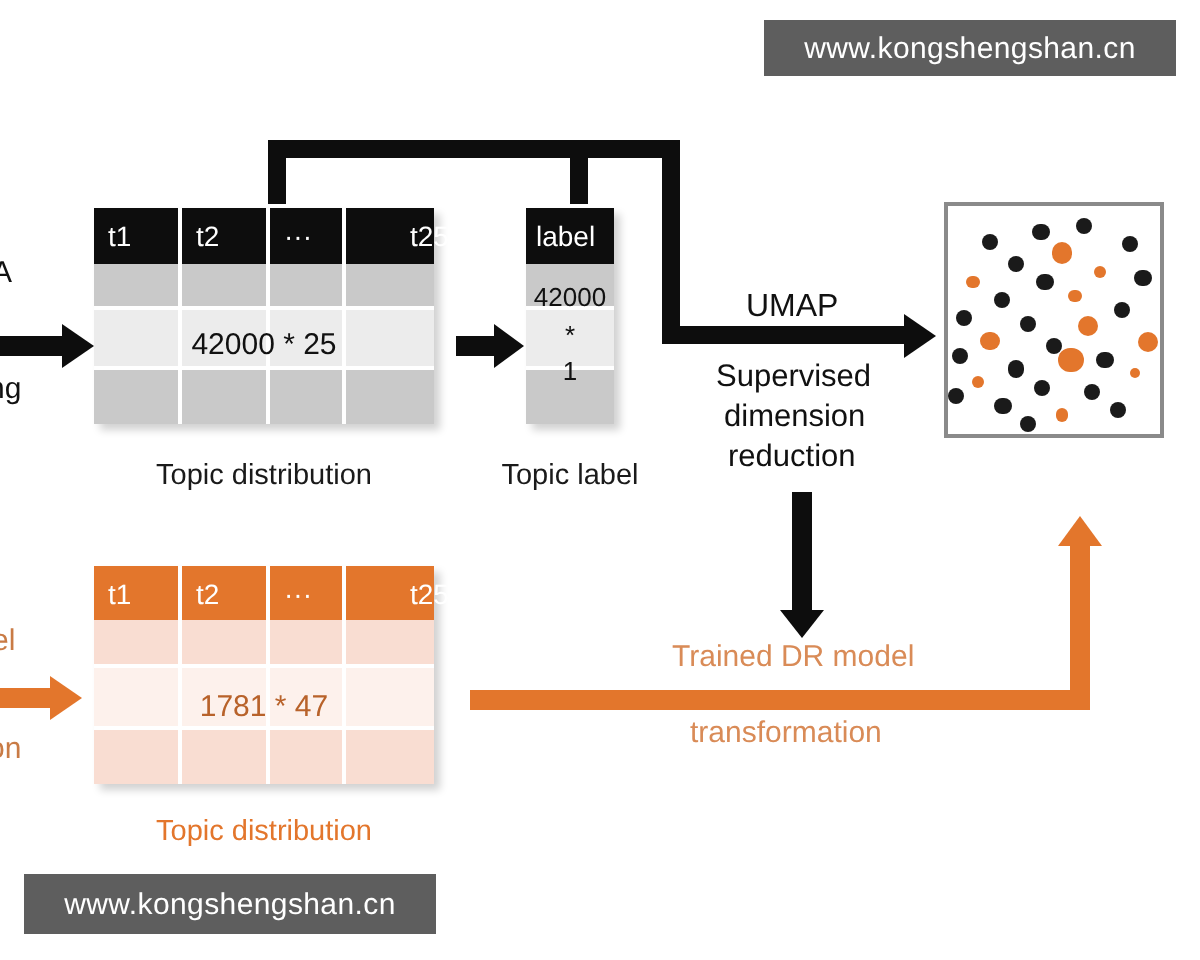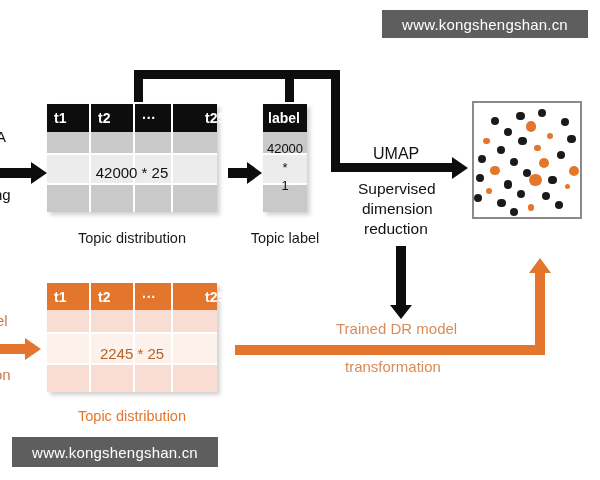--- a/index.html
+++ b/index.html
@@ -38,21 +38,21 @@
   #wm-bottom { left: 12px; top: 437px; width: 206px; height: 30px; }
 
   
   .tbl {
     position: absolute;
     box-shadow: 3px 3px 4px rgba(0,0,0,0.18);
   }
   .tbl-row { display: flex; }
   .hdr-cell {
     color: #ffffff;
-    font-weight: bold;
+    font-weight: normal;
     font-size: 14px;
     display: flex;
     align-items: center;
     padding-left: 7px;
     box-sizing: border-box;
     border-right: 2px solid #ffffff;
   }
   .hdr-cell:last-child { border-right: none; padding-left: 32px; }
   .body-cell {
     box-sizing: border-box;
@@ -260,21 +260,21 @@
       <div class="body-cell" style="width:38px; height:31px;"></div>
       <div class="body-cell" style="width:44px; height:31px;"></div>
     </div>
     <div class="tbl-row r-dark">
       <div class="body-cell" style="width:44px; height:27px; border-bottom:none;"></div>
       <div class="body-cell" style="width:44px; height:27px; border-bottom:none;"></div>
       <div class="body-cell" style="width:38px; height:27px; border-bottom:none;"></div>
       <div class="body-cell" style="width:44px; height:27px; border-bottom:none;"></div>
     </div>
   </div>
-  <div class="cell-value val-orange" style="left:47px; top:345px; width:170px;">2245 * 25</div>
+  <div class="cell-value val-orange" style="left:47px; top:345px; width:170px;">1781 * 47</div>
   <div class="tbl-caption cap-orange" style="left:47px; top:408px; width:170px;">Topic distribution</div>
 
   <div class="bar-orange" style="left:235px; top:345px; width:310px; height:10px;"></div>
   <div class="bar-orange" style="left:535px; top:272px; width:10px; height:80px;"></div>
   <div class="abs" style="left:529px; top:258px; width:0; height:0; border-left:11px solid transparent; border-right:11px solid transparent; border-bottom:15px solid #e3762c;"></div>
   <div class="txt txt-orange" style="left:336px; top:320px;">Trained DR model</div>
   <div class="txt txt-orange" style="left:345px; top:358px;">transformation</div>
 
   <div class="watermark abs" id="wm-top">www.kongshengshan.cn</div>
   <div class="watermark abs" id="wm-bottom">www.kongshengshan.cn</div>

